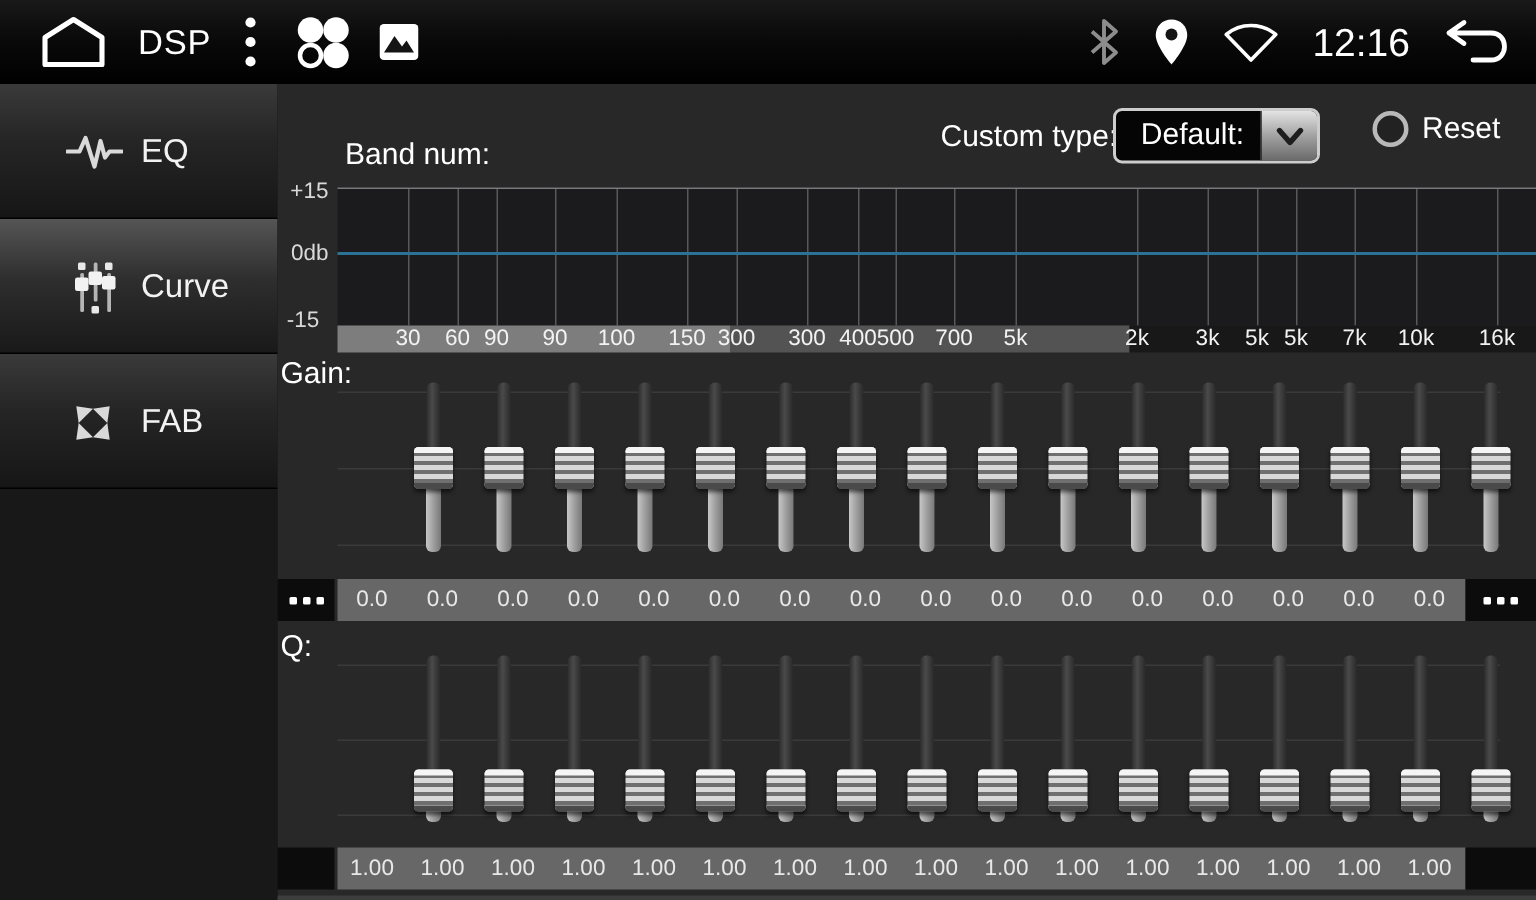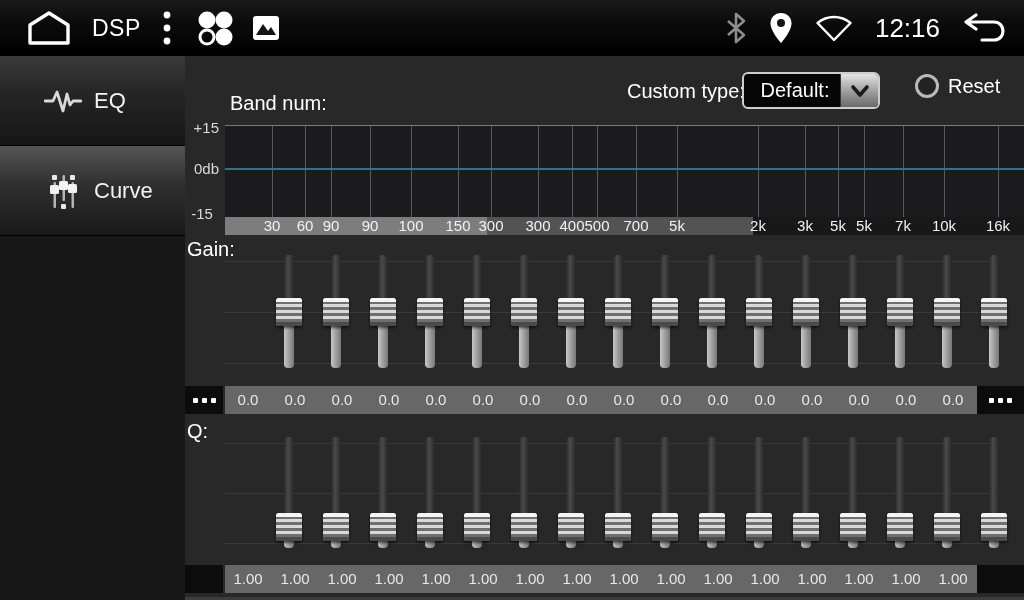--- a/index.html
+++ b/index.html
@@ -158,20 +158,33 @@
         <rect x="18.5" y="1" width="2.5" height="26" rx="1" fill="#b5b5b5"></rect>
         <rect x="15" y="7" width="9" height="9" rx="1.5" fill="#f2f2f2"></rect>
         <rect x="17" y="30" width="5" height="5" rx="1" fill="#e8e8e8"></rect>
         <rect x="26" y="1" width="5" height="5" rx="1" fill="#e8e8e8"></rect>
         <rect x="27.5" y="8" width="2.5" height="26" rx="1" fill="#b5b5b5"></rect>
         <rect x="24" y="10" width="9" height="9" rx="1.5" fill="#f2f2f2"></rect>
       </svg>
     </span>
     <span class="side-label">Curve</span>
   </div>
+  <div class="side-item">
+    <span class="side-ico">
+      <svg width="36" height="36" viewBox="0 0 32 32">
+        <g transform="rotate(45 16 16)" fill="#d9d9d9">
+          <polygon points="16,2 10,10 22,10"></polygon>
+          <polygon points="30,16 22,10 22,22"></polygon>
+          <polygon points="16,30 10,22 22,22"></polygon>
+          <polygon points="2,16 10,10 10,22"></polygon>
+        </g>
+      </svg>
+    </span>
+    <span class="side-label">FAB</span>
+  </div>
 </aside>
 
 <main id="content">
 
   <span class="ctl-label" style="left:45px; top:36px;">Band num:</span>
 
   <span class="ctl-label" style="left:442px; top:24px;">Custom type:</span>
   <div class="dropdown" style="left:557px; top:16px; width:138px;">
     <span class="dd-value">Default:</span>
     <span class="dd-btn">

